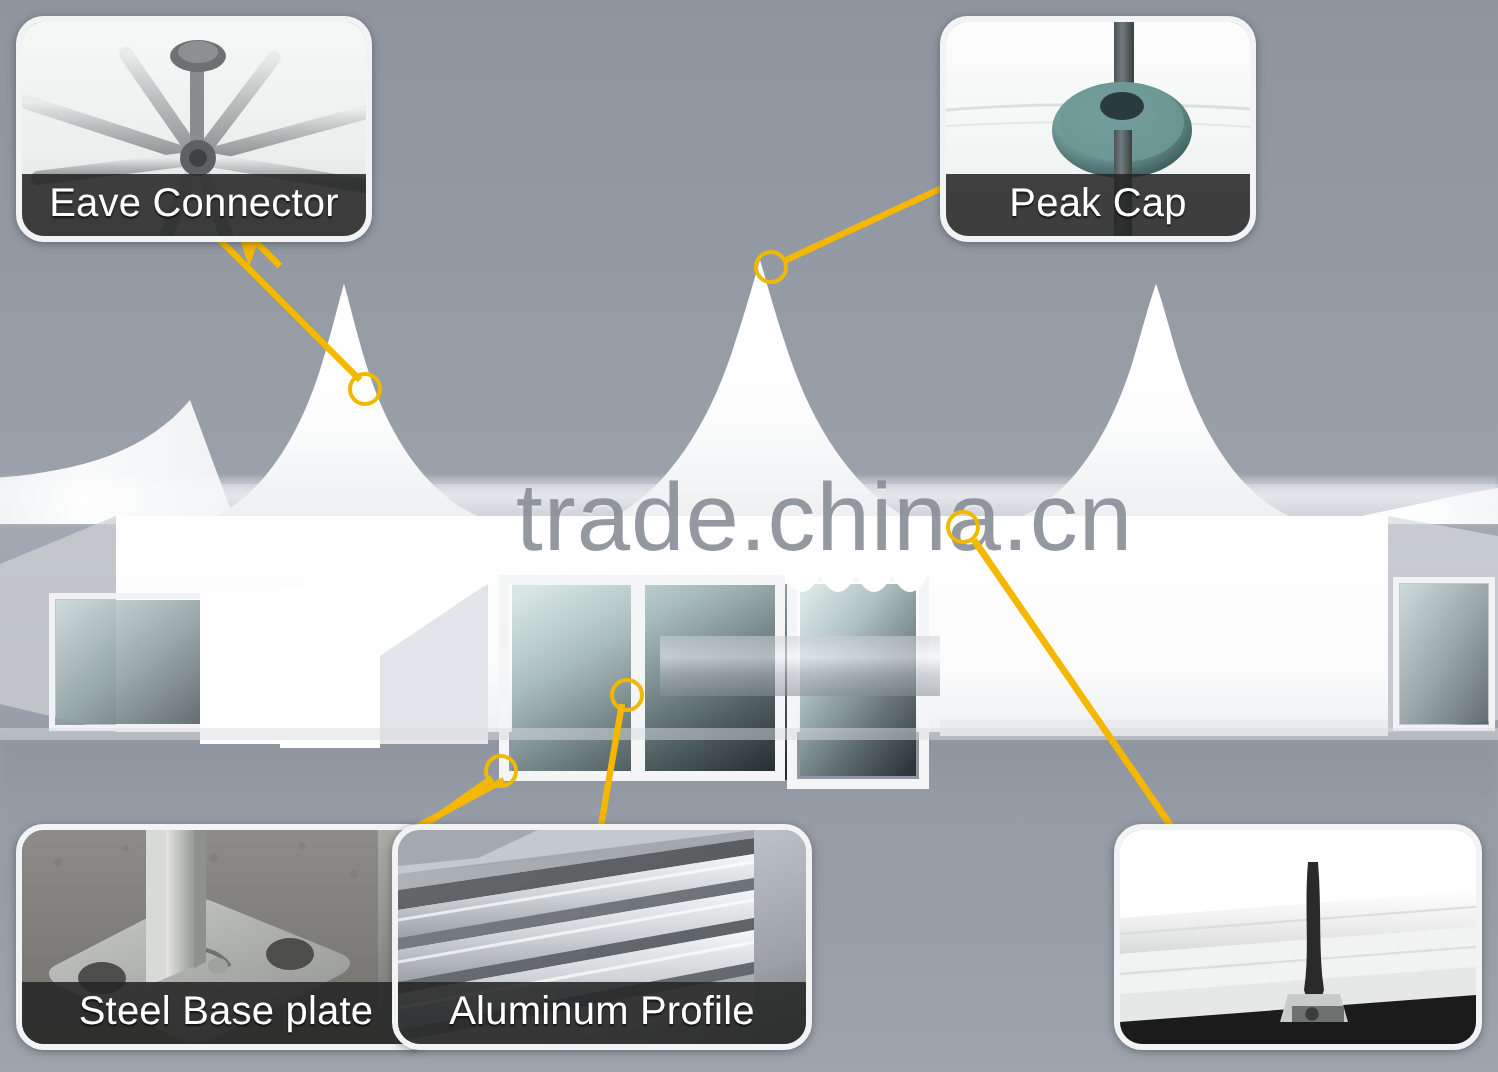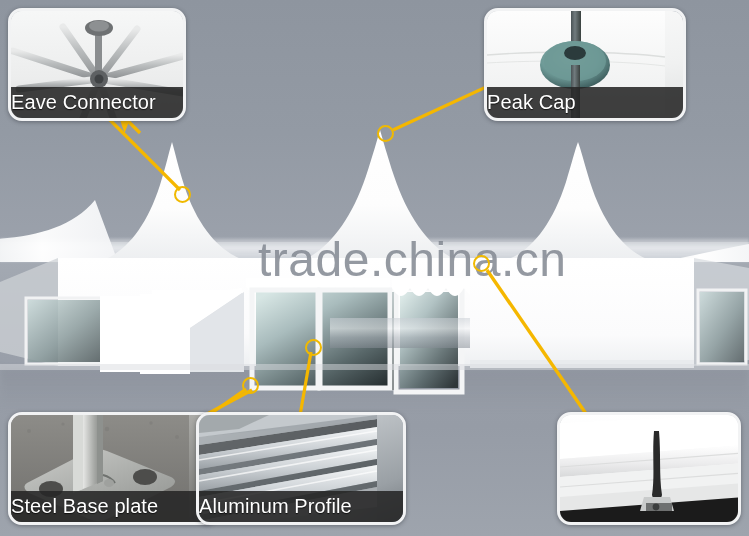--- a/index.html
+++ b/index.html
@@ -60,21 +60,21 @@
     inset: 0;
   }
   .callout .caption {
     position: absolute;
     left: 0; right: 0; bottom: 0;
     height: 31px;
     background: rgba(38,38,38,0.88);
     color: #ffffff;
     font-size: 20px;
     line-height: 31px;
-    text-align: left;
+    text-align: center;
     letter-spacing: 0.1px;
     white-space: nowrap;
     text-shadow: 0 1px 1px rgba(0,0,0,0.7);
   }
 
   
   .ph-eave { background: linear-gradient(180deg,#f2f3f3 0%, #e6e7e7 55%, #cfd1d1 100%); }
   
   .ph-peak { background: linear-gradient(170deg,#fbfbfb 0%, #f0f1f1 60%, #dfe1e1 100%); }
   
@@ -343,21 +343,21 @@
         <ellipse cx="88" cy="17" rx="14" ry="8" fill="#6e7173"></ellipse>
         <ellipse cx="88" cy="15" rx="10" ry="5.5" fill="#8d9092"></ellipse>
 
         <circle cx="88" cy="68" r="9" fill="#5e6163"></circle>
         <circle cx="88" cy="68" r="4.5" fill="#3f4244"></circle>
       </svg>
     </div>
     <div class="caption">Eave Connector</div>
   </div>
 
-  <div class="callout" style="left:484px; top:8px; width:202px; height:113px;text-decoration:underline;">
+  <div class="callout" style="left:470px; top:8px; width:158px; height:113px;text-decoration:underline;">
     <div class="photo ph-peak">
       <svg width="178" height="113" viewBox="0 0 178 113">
         <defs>
           <radialGradient id="capG" cx="0.42" cy="0.35" r="0.75">
             <stop offset="0%" stop-color="#8fb3b0"></stop>
             <stop offset="55%" stop-color="#6e9a97"></stop>
             <stop offset="100%" stop-color="#2e4a4b"></stop>
           </radialGradient>
           <linearGradient id="poleG" x1="0" y1="0" x2="1" y2="0">
             <stop offset="0%" stop-color="#4a5356"></stop>

